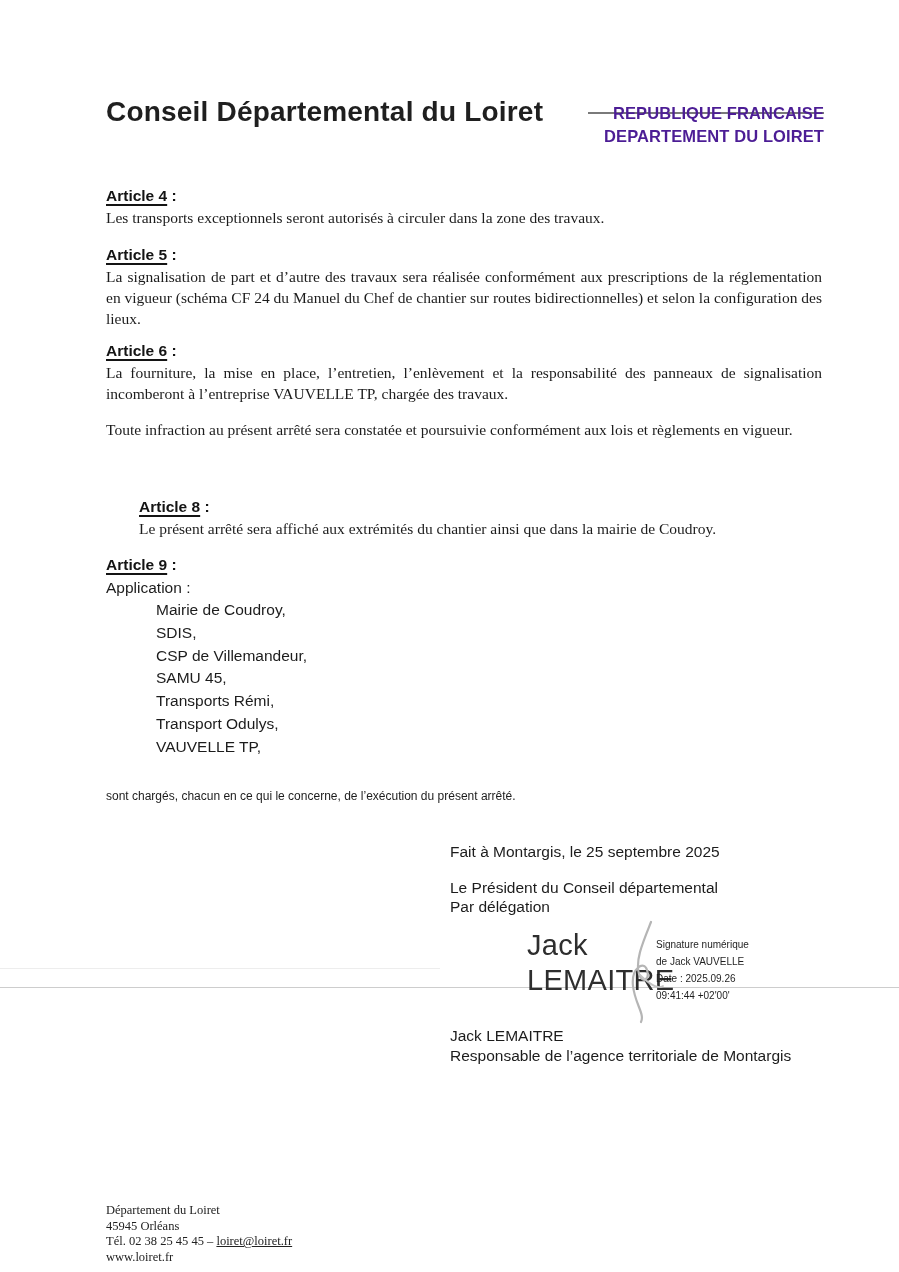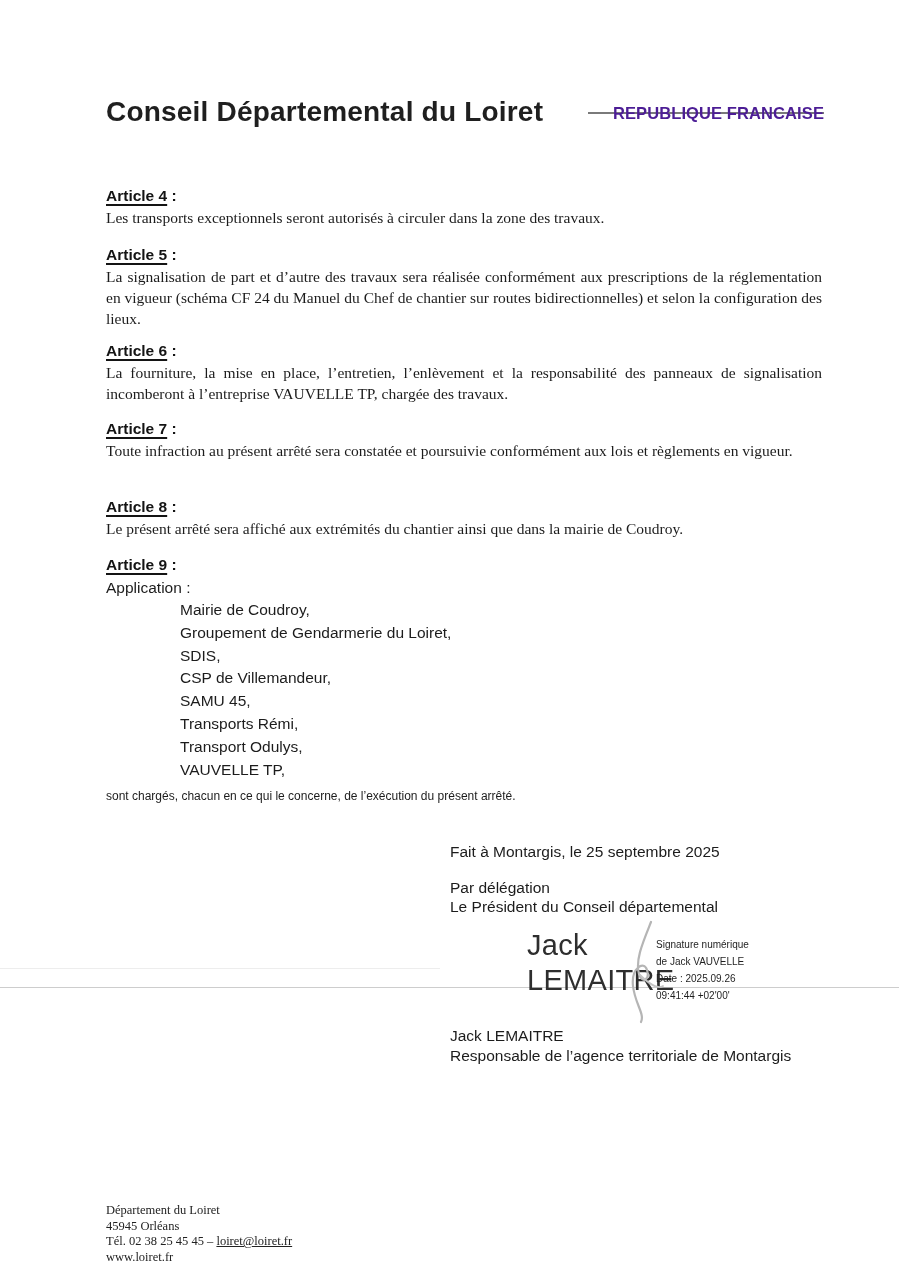--- a/index.html
+++ b/index.html
@@ -29,21 +29,21 @@
     font-size:15.5px;font-weight:bold;color:#141414;line-height:21px;
   }
   .article-h .u{text-decoration:underline;text-underline-offset:3px;text-decoration-thickness:1.5px;}
   .article-p{
     margin:1px 0 0 0;font-size:15.5px;line-height:21px;color:#1c1c1c;
     text-align:justify;
     font-family:Liberation Serif, serif;
   }
   .app-label{position:absolute;left:106px;top:577px;font-size:15.5px;line-height:21px;}
   .app-list{position:absolute;left:156px;top:599px;font-size:15.5px;line-height:22.8px;}
-  .app-list div{white-space:nowrap;margin-left:24px;}
+  .app-list div{white-space:nowrap;}
   .closing{position:absolute;left:106px;top:786px;width:716px;font-size:12px;line-height:21px;}
   
   .place-date{position:absolute;left:450px;top:843px;font-size:15.5px;text-align:center;}
   .signatory{position:absolute;left:450px;top:878px;font-size:15.5px;line-height:19px;}
   .sig-name{
     position:absolute;left:527px;top:928px;
     font-size:29px;color:#2e2e2e;line-height:35px;letter-spacing:0.3px;
   }
   .sig-swoosh{position:absolute;left:617px;top:920px;z-index:1;}
   .sig-digital{
@@ -55,79 +55,78 @@
   .artifact-1{position:absolute;left:0;top:968px;width:440px;height:1px;background:#ededed;}
   .artifact-2{position:absolute;left:0;top:987px;width:899px;height:1px;background:#cdcdcd;}
   
   .footer{
     position:absolute;left:106px;top:1155px;
     font-family:"Liberation Serif",serif;font-size:12.5px;line-height:15.5px;color:#222;margin-top:48px;
   }
   .footer a{color:#222;text-decoration:underline;}
   
   #art4{top:185px;} #art5{top:244px;} #art6{top:340px;}
-  #art7{top:418px;} #art8{top:496px;} #art9{top:554px;}
+  #art7{top:418px;} #art8{top:496px;margin-left:33px;} #art9{top:554px;}
 </style>
 </head>
 <body>
 
 <div class="page">
 
   <div class="doc-title">Conseil Départemental du Loiret</div>
   <div class="org-strike"></div>
   <div class="org-block">
     <div class="org-line1">REPUBLIQUE FRANCAISE</div>
+    <div>DEPARTEMENT DU LOIRET</div>
   </div>
 
   <div class="article" id="art4">
     <div class="article-h"><span class="u">Article 4</span><span> :</span></div>
     <p class="article-p">Les transports exceptionnels seront autorisés à circuler dans la zone des travaux.</p>
   </div>
 
   <div class="article" id="art5">
     <div class="article-h"><span class="u">Article 5</span><span> :</span></div>
     <p class="article-p">La signalisation de part et d’autre des travaux sera réalisée conformément aux prescriptions de la réglementation en vigueur (schéma CF 24 du Manuel du Chef de chantier sur routes bidirectionnelles) et selon la configuration des lieux.</p>
   </div>
 
   <div class="article" id="art6">
     <div class="article-h"><span class="u">Article 6</span><span> :</span></div>
     <p class="article-p">La fourniture, la mise en place, l’entretien, l’enlèvement et la responsabilité des panneaux de signalisation incomberont à l’entreprise VAUVELLE TP, chargée des travaux.</p>
   </div>
 
   <div class="article" id="art7">
-    <div class="article-h"><span class="u">Article 7</span><span> :</span></div>
     <p class="article-p">Toute infraction au présent arrêté sera constatée et poursuivie conformément aux lois et règlements en vigueur.</p>
   </div>
 
   <div class="article" id="art8">
     <div class="article-h"><span class="u">Article 8</span><span> :</span></div>
     <p class="article-p">Le présent arrêté sera affiché aux extrémités du chantier ainsi que dans la mairie de Coudroy.</p>
   </div>
 
   <div class="article" id="art9">
     <div class="article-h"><span class="u">Article 9</span><span> :</span></div>
   </div>
 
   <div class="app-label">Application :</div>
   <div class="app-list">
     <div>Mairie de Coudroy,</div>
-    <div>Groupement de Gendarmerie du Loiret,</div>
     <div>SDIS,</div>
     <div>CSP de Villemandeur,</div>
     <div>SAMU 45,</div>
     <div>Transports Rémi,</div>
     <div>Transport Odulys,</div>
     <div>VAUVELLE TP,</div>
   </div>
   <div class="closing">sont chargés, chacun en ce qui le concerne, de l’exécution du présent arrêté.</div>
 
   <div class="place-date">Fait à Montargis, le 25 septembre 2025</div>
   <div class="signatory">
+    <div>Le Président du Conseil départemental</div>
     <div>Par délégation</div>
-    <div>Le Président du Conseil départemental</div>
   </div>
 
   <div class="artifact-1"></div>
   <div class="artifact-2"></div>
 
   <div class="sig-swoosh">
     <svg width="52" height="104" viewBox="0 0 52 104">
       <path d="M34 2 C 26 22, 18 40, 22 54 C 25 64, 33 60, 30 50 C 27 40, 14 48, 16 66 C 18 84, 28 94, 24 102" fill="none" stroke="#b5b5b5" stroke-width="2.2" stroke-linecap="round"></path>
       <path d="M22 54 C 30 62, 40 70, 46 66" fill="none" stroke="#c4c4c4" stroke-width="1.8" stroke-linecap="round"></path>
     </svg>

